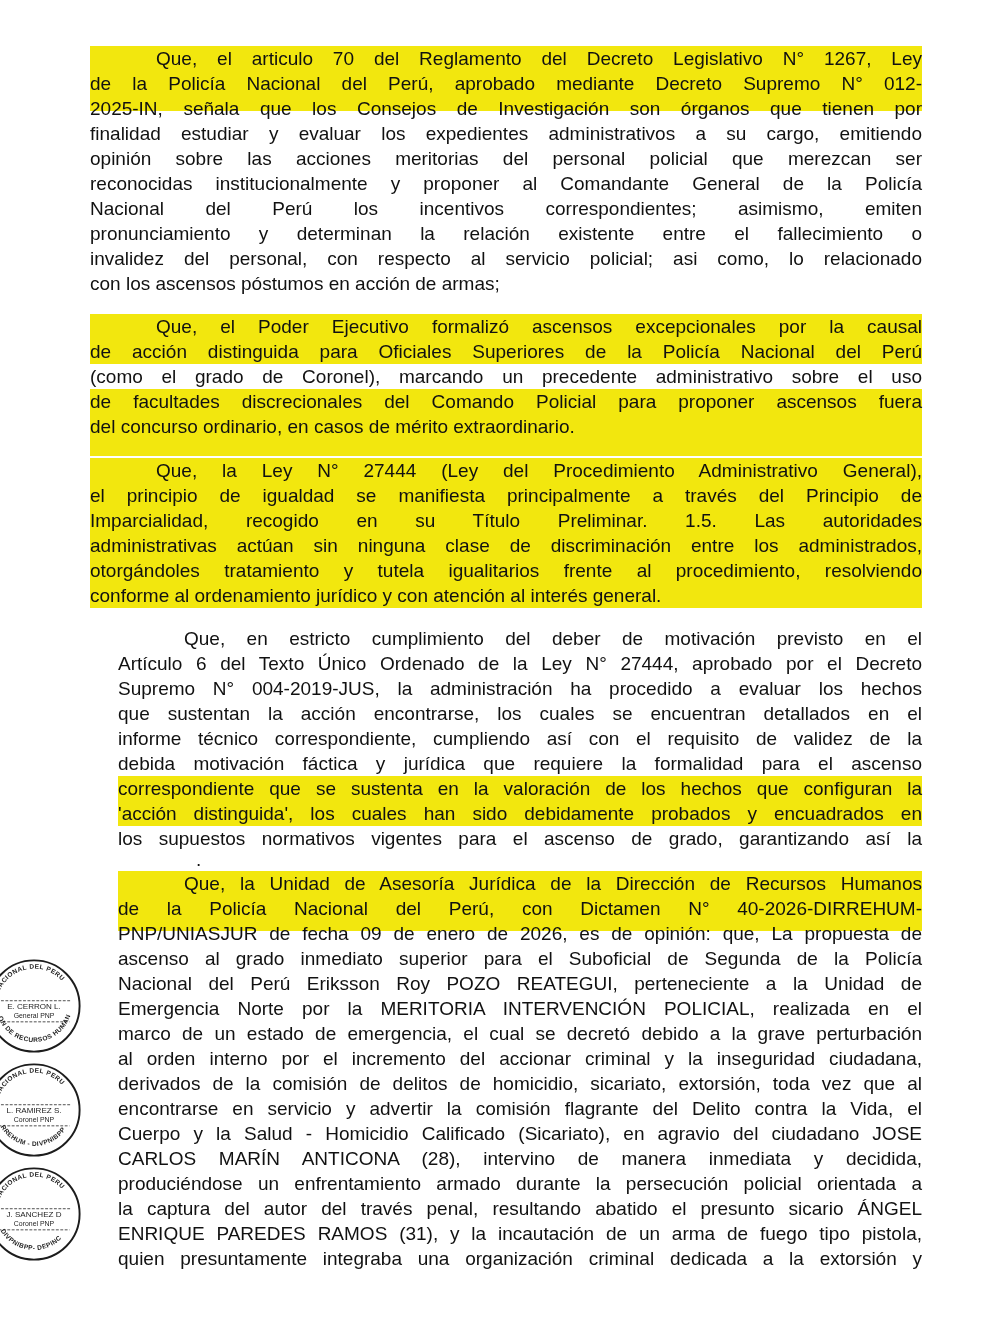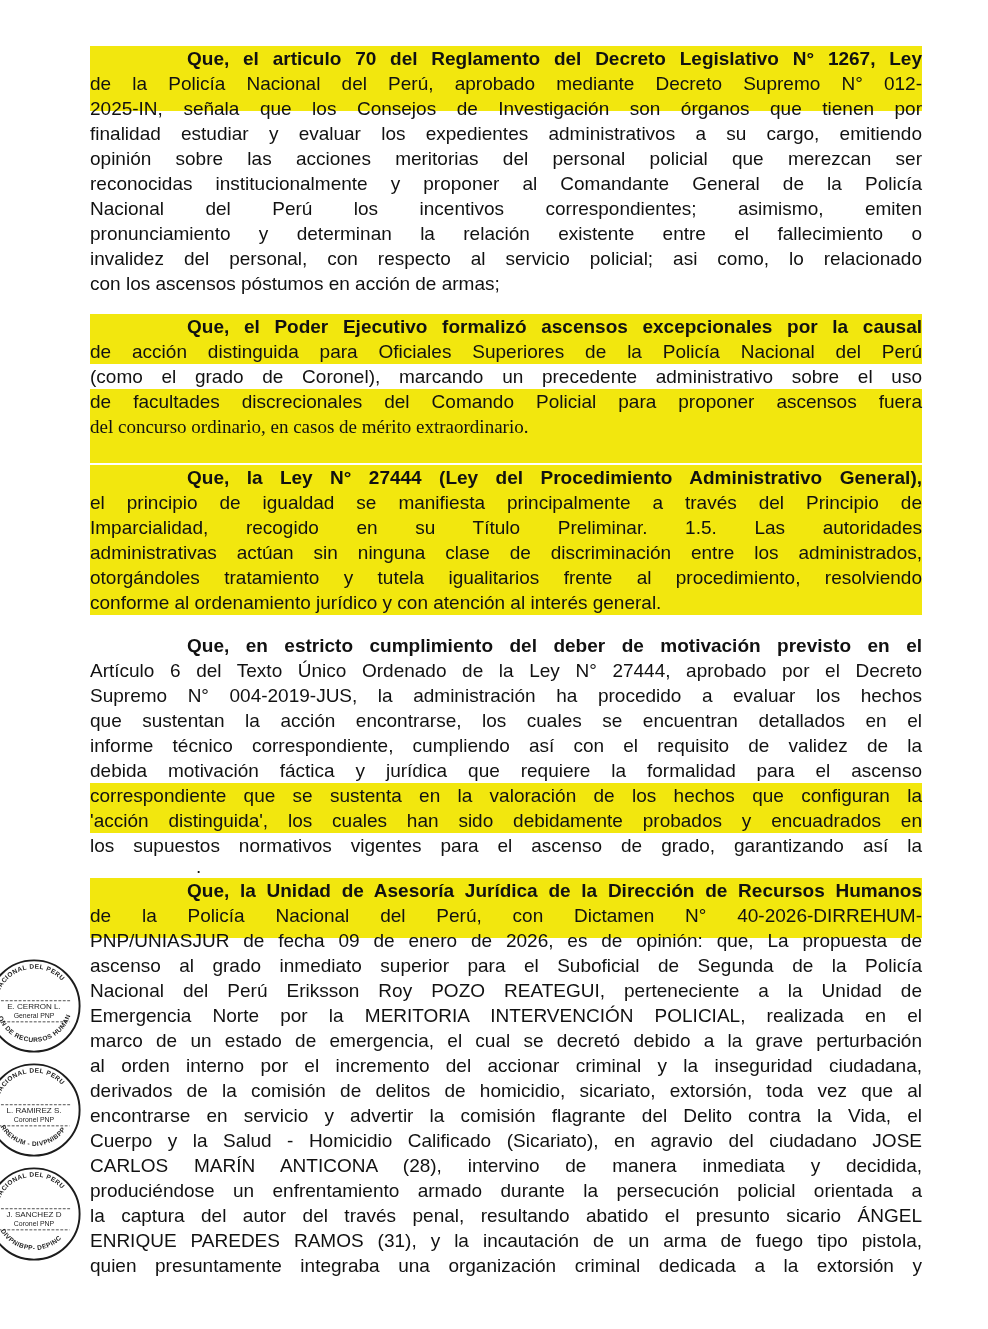--- a/index.html
+++ b/index.html
@@ -19,32 +19,32 @@
     position: absolute;
     left: 90px;
     top: 46px;
     width: 832px;
     font-size: 19px;
     line-height: 25px;
     color: #111111;
   }
   .para { margin: 0 0 18px 0; }
   .para-tight { margin-bottom: 2px; }
-  .para-none { margin-bottom: 0; }
+  .para-none { margin-bottom: 0; margin-left: 28px; }
   .ln {
     text-align: justify;
     text-align-last: justify;
     white-space: normal;
   }
   .end { text-align-last: left; }
-  .ind { padding-left: 97px; font-weight: bold; }
+  .ind { padding-left: 66px; }
   .hl { background: #f2e70e; }
   .hl-top60 { background: linear-gradient(to bottom, #f2e70e 62%, rgba(242,231,14,0) 62%); }
   .hl-top40 { background: linear-gradient(to bottom, #f2e70e 42%, rgba(242,231,14,0) 42%); }
-  .padb { padding-bottom: 24px; font-family: Liberation Serif, serif; }
+  .padb { padding-bottom: 17px; }
   .dotline {
     padding-left: 106px;
     height: 20px;
     line-height: 18px;
     font-size: 19px;
   }
   .seal {
     position: absolute;
     left: -14px;
     width: 96px;

